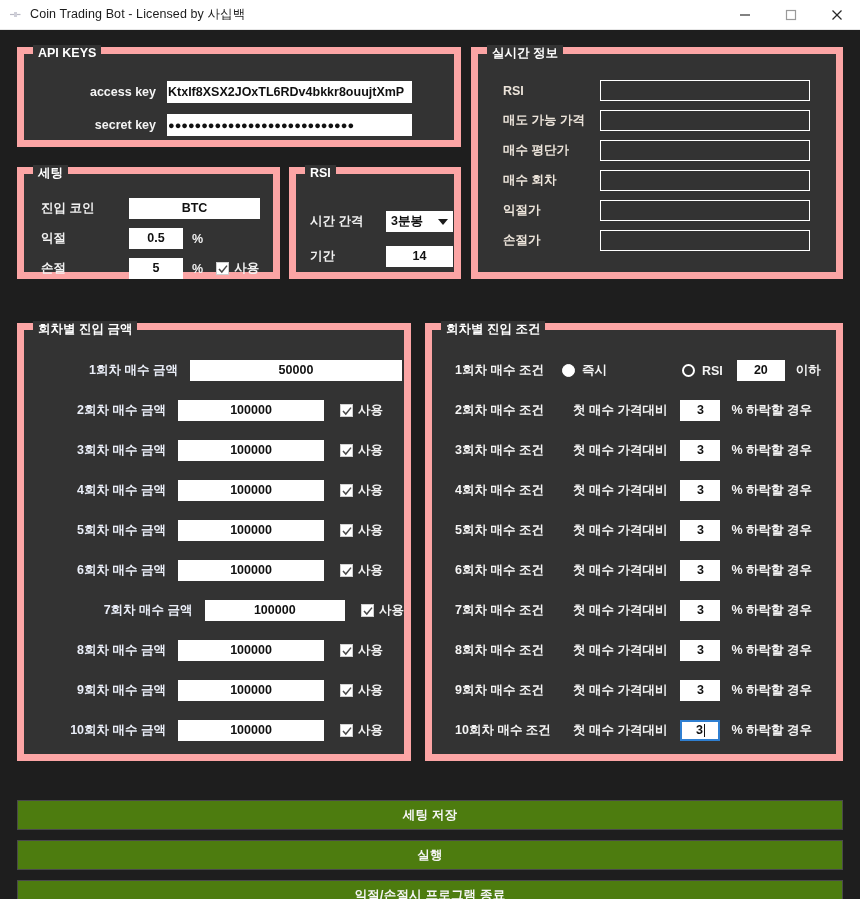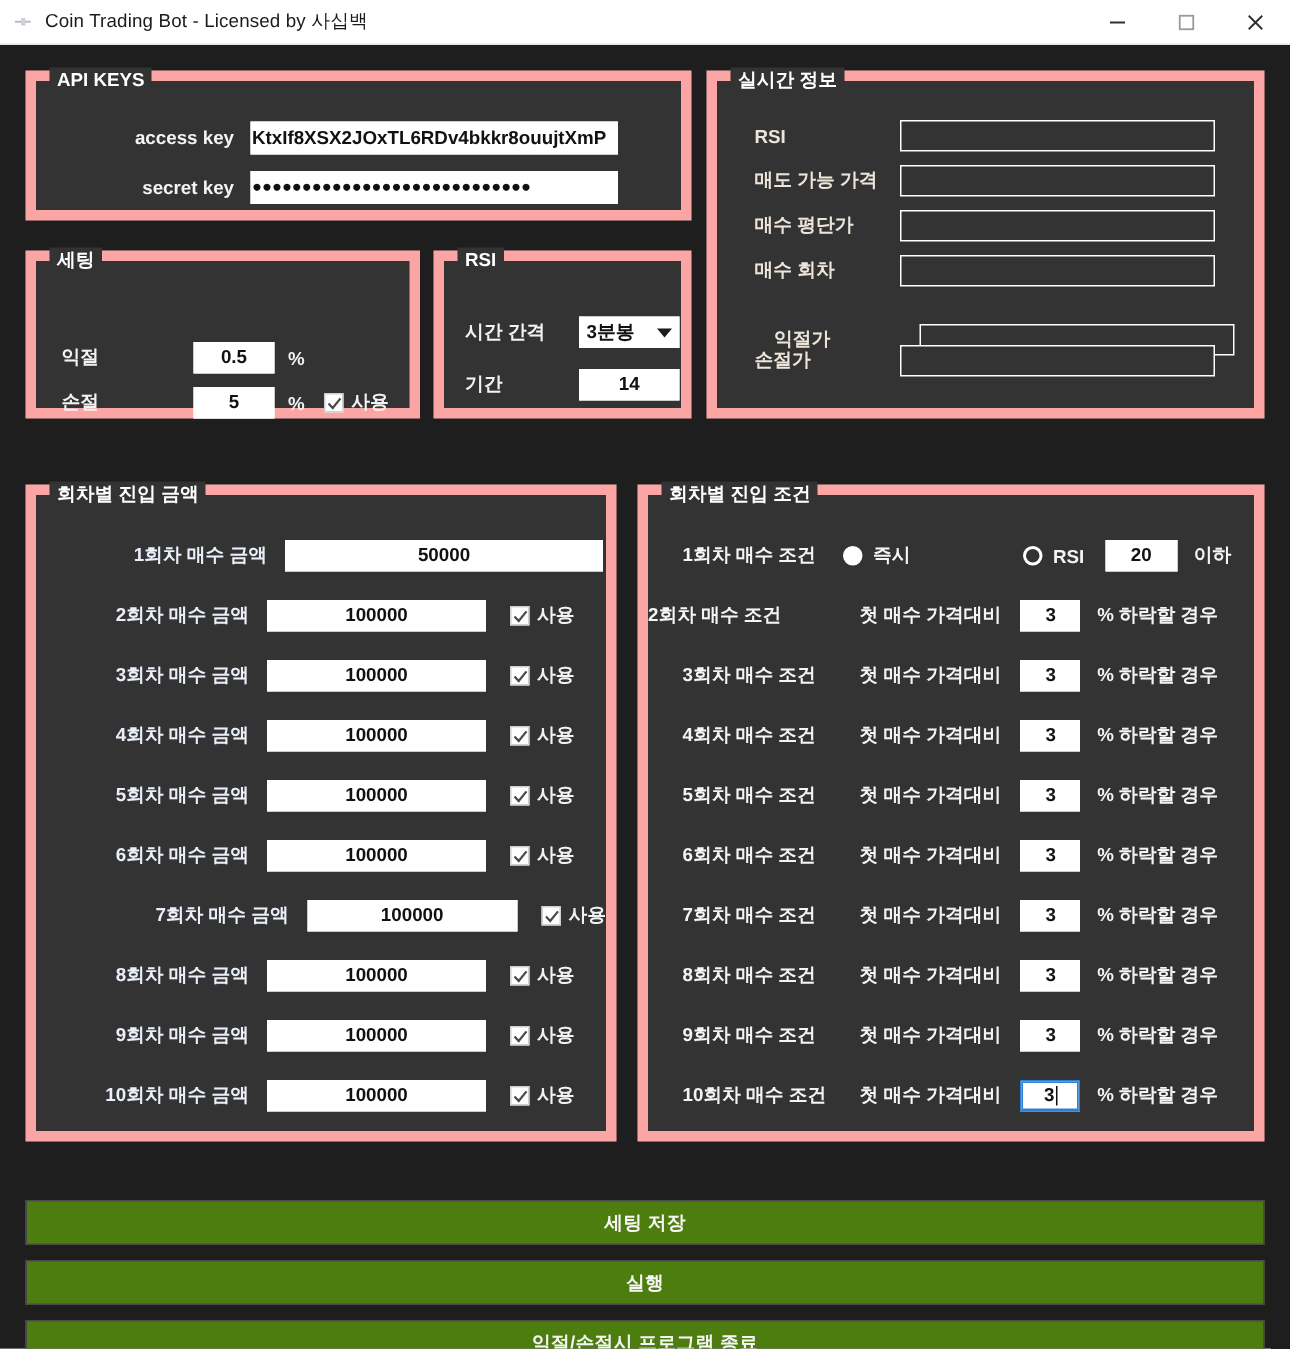--- a/index.html
+++ b/index.html
@@ -277,33 +277,37 @@
       <div class="emptybox" style="width:210px; height:21px;"></div>
     </div>
     <div class="row" style="left:0; top:86px; width:100%;">
       <div class="lbl lbl-warm" style="width:122px; padding-left:25px; box-sizing:border-box;">매수 평단가</div>
       <div class="emptybox" style="width:210px; height:21px;"></div>
     </div>
     <div class="row" style="left:0; top:116px; width:100%;">
       <div class="lbl lbl-warm" style="width:122px; padding-left:25px; box-sizing:border-box;">매수 회차</div>
       <div class="emptybox" style="width:210px; height:21px;"></div>
     </div>
-    <div class="row" style="left:0; top:162px; width:100%;justify-content:center;">
+    <div class="row" style="left:0; top:146px; width:100%;">
       <div class="lbl lbl-warm" style="width:122px; padding-left:25px; box-sizing:border-box;">익절가</div>
       <div class="emptybox" style="width:210px; height:21px;"></div>
     </div>
     <div class="row" style="left:0; top:176px; width:100%;">
       <div class="lbl lbl-warm" style="width:122px; padding-left:25px; box-sizing:border-box;">손절가</div>
       <div class="emptybox" style="width:210px; height:21px;"></div>
     </div>
   </div>
 
   <div class="gbox" style="left:17px; top:137px; width:263px; height:112px;">
     <div class="legend">세팅</div>
 
+    <div class="row" style="left:0; top:24px; width:100%;">
+      <div class="lbl" style="width:105px; padding-left:17px; box-sizing:border-box;">진입 코인</div>
+      <div class="tinput" style="width:131px; height:21px;">BTC</div>
+    </div>
 
     <div class="row" style="left:0; top:54px; width:100%;">
       <div class="lbl" style="width:105px; padding-left:17px; box-sizing:border-box;">익절</div>
       <div class="tinput" style="width:54px; height:21px;">0.5</div>
       <div class="lbl" style="margin-left:9px;">%</div>
     </div>
 
     <div class="row" style="left:0; top:84px; width:100%;">
       <div class="lbl" style="width:105px; padding-left:17px; box-sizing:border-box;">손절</div>
       <div class="tinput" style="width:54px; height:21px;">5</div>
@@ -473,21 +477,21 @@
       </div>
       <div style="display:flex; align-items:center;">
         <span class="radio off"></span>
         <span class="radio-label">RSI</span>
       </div>
       <div class="tinput" style="margin-left:14px; width:48px; height:21px;">20</div>
       <div class="lbl lbl-plain" style="margin-left:11px;">이하</div>
     </div>
 
     <div class="row" style="left:0; top:70px; width:100%;">
-      <div class="lbl lbl-plain" style="width:130px; box-sizing:border-box;">2회차 매수 조건</div>
+      <div class="lbl lbl-plain" style="width:130px; padding-left:23px; box-sizing:border-box;">2회차 매수 조건</div>
       <div class="lbl lbl-plain" style="margin-left:11px;">첫 매수 가격대비</div>
       <div class="tinput" style="margin-left:13px; width:40px; height:21px;">3</div>
       <div class="lbl lbl-plain" style="margin-left:11px;">% 하락할 경우</div>
     </div>
 
     <div class="row" style="left:0; top:110px; width:100%;">
       <div class="lbl lbl-plain" style="width:130px; padding-left:23px; box-sizing:border-box;">3회차 매수 조건</div>
       <div class="lbl lbl-plain" style="margin-left:11px;">첫 매수 가격대비</div>
       <div class="tinput" style="margin-left:13px; width:40px; height:21px;">3</div>
       <div class="lbl lbl-plain" style="margin-left:11px;">% 하락할 경우</div>

